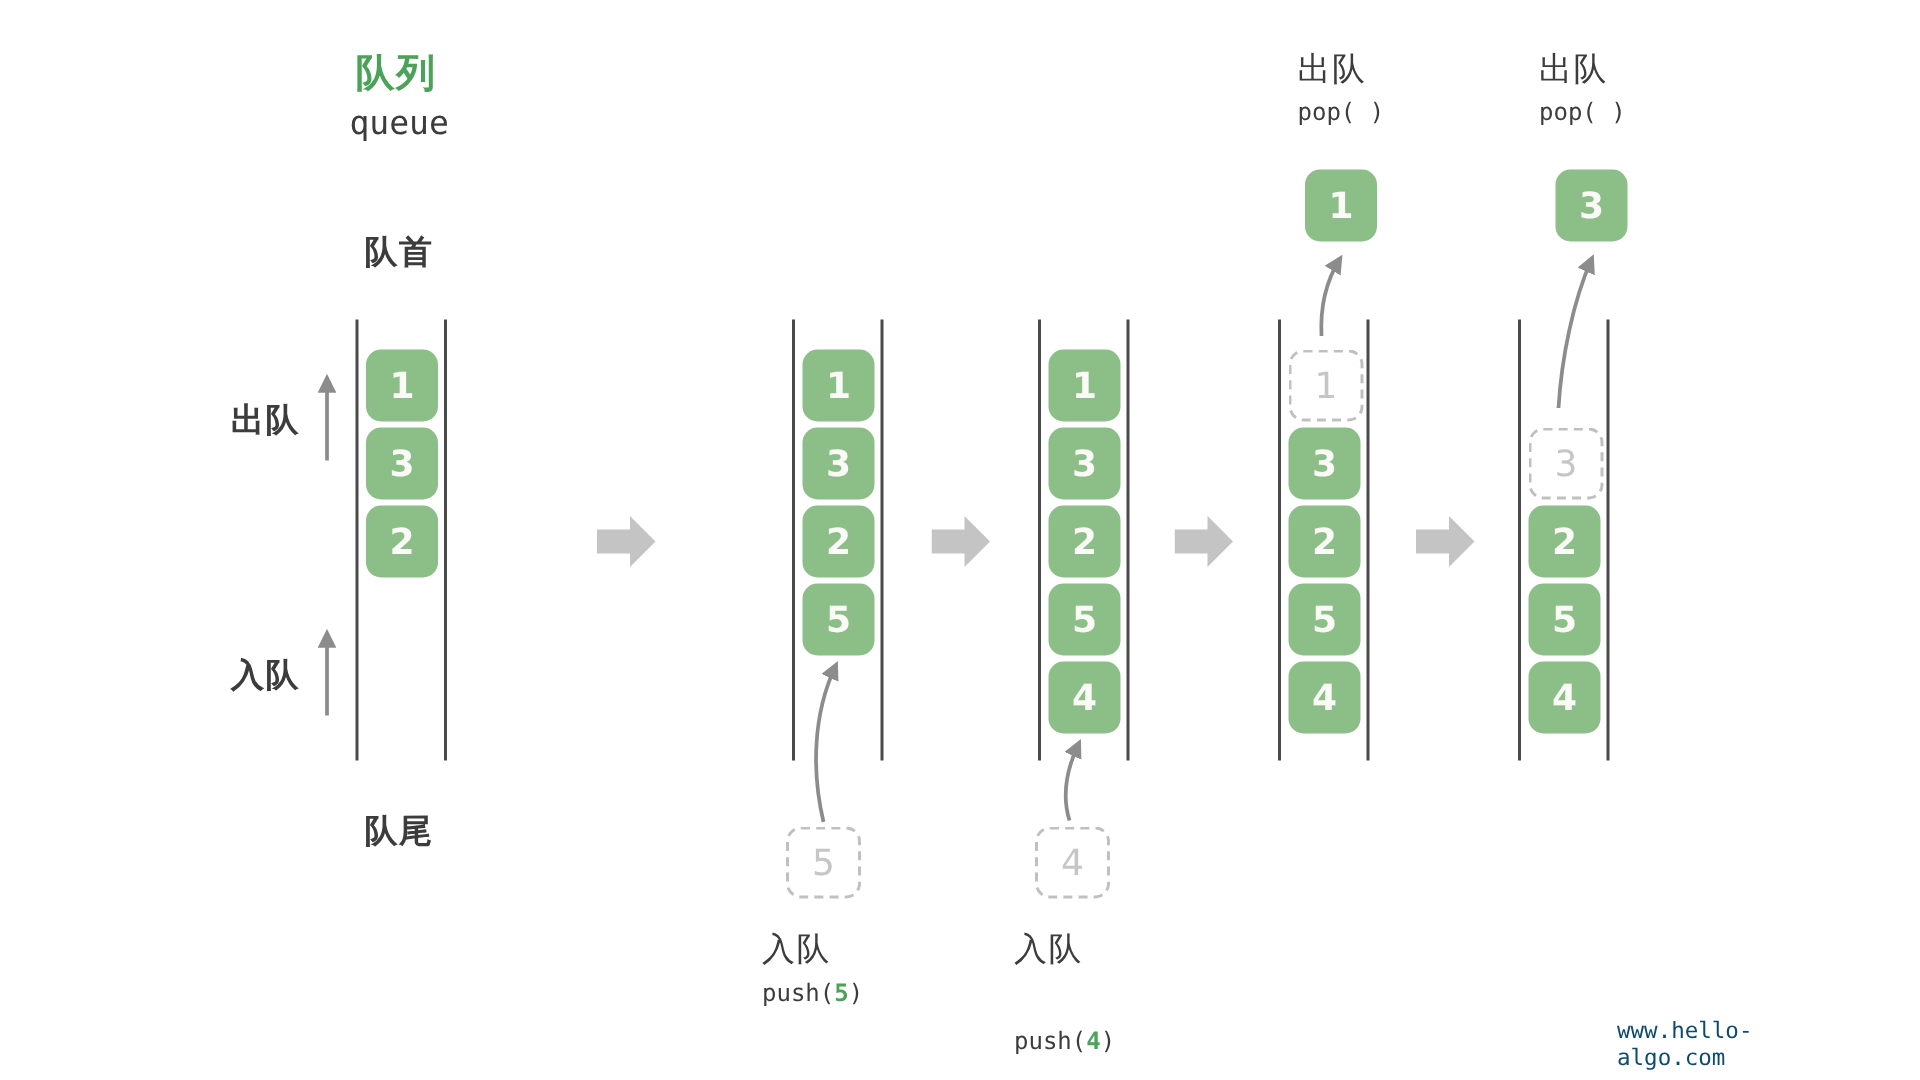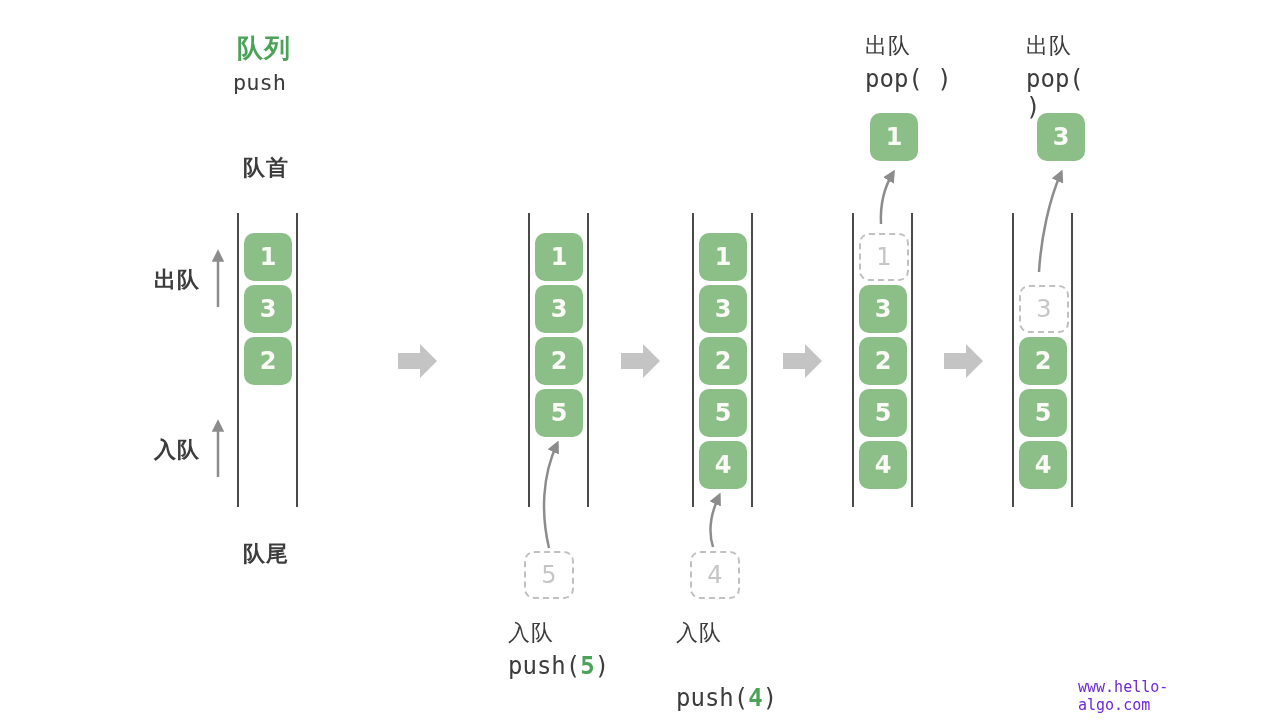--- a/index.html
+++ b/index.html
@@ -4,38 +4,38 @@
 <style>
   html,body{margin:0;padding:0;}
   body{width:1280px;height:720px;background:#ffffff;overflow:hidden;position:relative;
        font-family:"DejaVu Sans", sans-serif;}
   .stage{position:absolute;left:0;top:0;width:1092px;height:720px;}
   .abs{position:absolute;}
   .cjk-bold{font-weight:700;color:#3C3C3C;font-size:22px;letter-spacing:1px;}
   .cjk{font-weight:400;color:#3C3C3C;font-size:22px;letter-spacing:1px;}
   .title-zh{font-weight:700;font-size:26px;color:#4BA35A;letter-spacing:1px;}
   .mono{font-family:"DejaVu Sans Mono", monospace;font-size:22px;color:#3C3C3C;}
-  .code{font-family:"DejaVu Sans Mono", monospace;font-size:24px;color:#3C3C3C;}
+  .code{font-family:"DejaVu Sans Mono", monospace;font-size:16px;color:#3C3C3C;}
   .code .arg{color:#4BA35A;font-weight:700;}
   .column{position:absolute;top:213px;height:294px;width:57px;
           border-left:2px solid #4A4A4A;border-right:2px solid #4A4A4A;}
   .qbox{position:absolute;width:48px;height:48px;background:#8CBE88;border-radius:10px;
         color:#FAFAF7;font-weight:700;font-size:24px;display:flex;align-items:center;
         justify-content:center;}
   .ghost{background:#FFFFFF;border:2px dashed #C0C0C0;color:#C6C6C6;font-weight:400;
          width:46px;height:44px;}
-  .watermark{font-family:"DejaVu Sans Mono", monospace;font-size:15px;color:#6d28d9;}
+  .watermark{font-family:"DejaVu Sans Mono", monospace;font-size:15px;color:#0c4a6e;}
 </style>
 </head>
 <body>
 
 <div class="stage">
 
   <div class="abs title-zh" style="left:237px;top:31px;">队列</div>
-  <div class="abs mono" style="left:233px;top:70px;">push</div>
+  <div class="abs mono" style="left:233px;top:70px;">queue</div>
 
   <div class="abs cjk-bold" style="left:243px;top:153px;">队首</div>
   <div class="abs cjk-bold" style="left:154px;top:265px;">出队</div>
   <div class="abs cjk-bold" style="left:154px;top:435px;">入队</div>
   <div class="abs cjk-bold" style="left:243px;top:539px;">队尾</div>
 
   <svg class="abs" style="left:211px;top:245px;" width="14" height="64">
     <defs>
         <marker id="m1" viewBox="0 0 10 10" refX="7" refY="5" markerWidth="5" markerHeight="5" orient="auto">
           <path d="M0,0 L10,5 L0,10 z" fill="#8C8C8C"></path>

